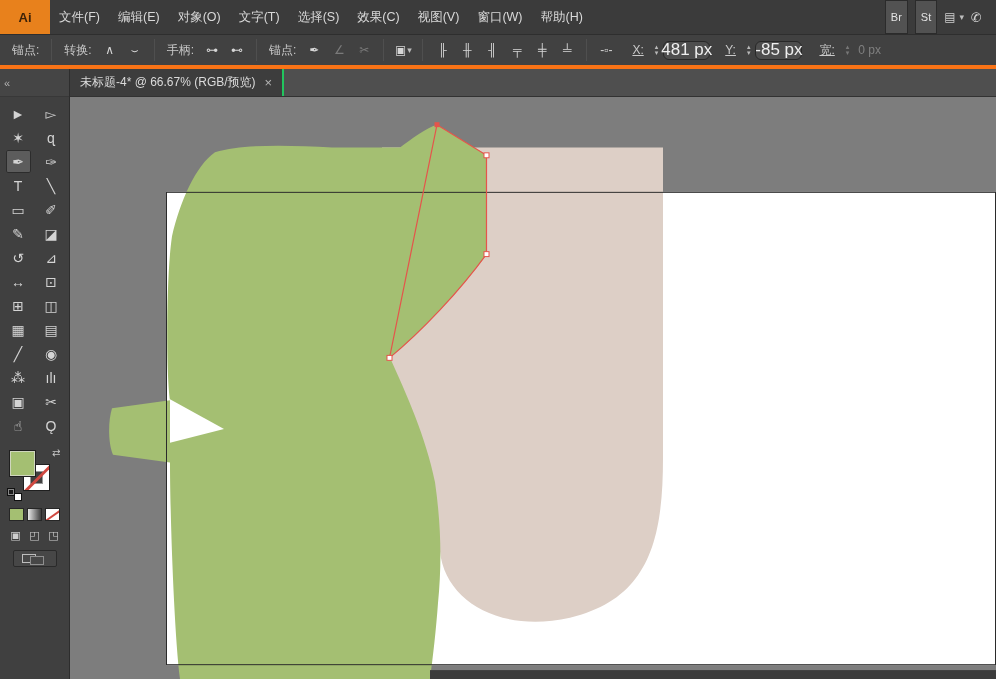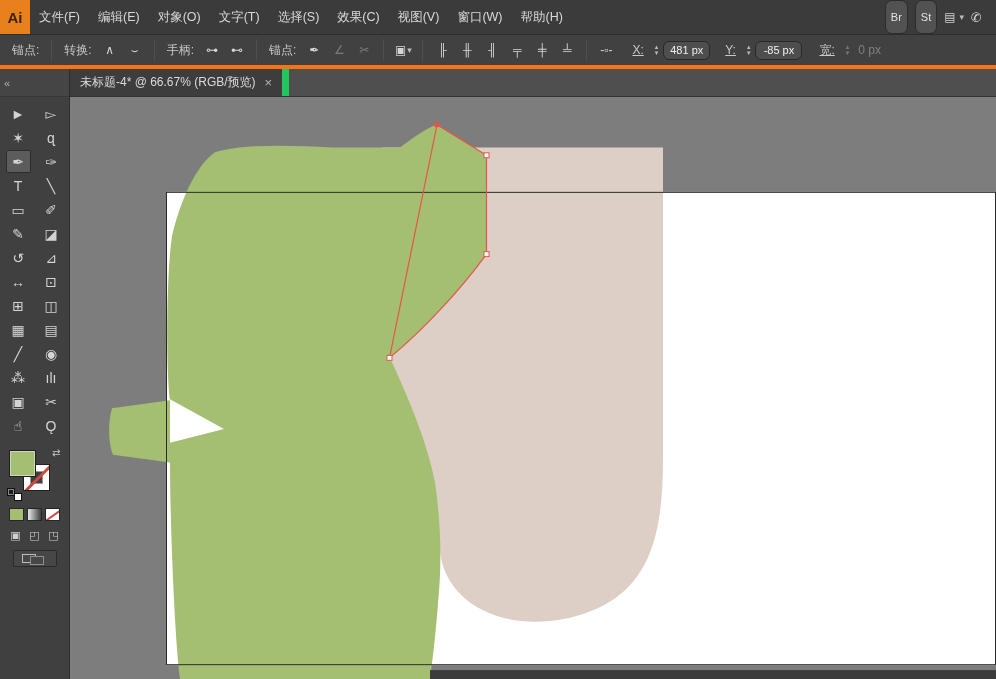--- a/index.html
+++ b/index.html
@@ -2,35 +2,35 @@
 <html><head>
 <meta charset="utf-8">
 <style>
   * { box-sizing: border-box; margin: 0; padding: 0; }
   html,body { width: 996px; height: 679px; overflow: hidden; }
   body { font-family: "Liberation Sans", "DejaVu Sans", sans-serif; background:#3b3b3b; cursor: default; }
   .app { width: 996px; height: 679px; display: flex; flex-direction: column; }
 
   
   .menubar { flex: 0 0 28px; background:#3b3b3b; display:flex; align-items:stretch; color:#d9d9d9; font-size:12.5px; border-bottom:1px solid #2e2e2e; }
-  .logo { width:30px; display:flex; align-items:center; justify-content:center; font-weight:bold; font-size:15px; color:#3d2208; }
+  .logo { width:50px; display:flex; align-items:center; justify-content:center; font-weight:bold; font-size:13px; color:#3d2208; }
   .menu-item { padding:0 9px; display:flex; align-items:center; }
   .mb-right { margin-left:auto; display:flex; align-items:center; gap:7px; padding-right:14px; }
-  .chip { background:#525252; border:1px solid #2b2b2b; border-radius:7px; font-size:11px; padding:10px 5px; color:#e3e3e3; }
+  .chip { background:#525252; border:1px solid #2b2b2b; border-radius:0; font-size:11px; padding:10px 5px; color:#e3e3e3; }
   .ws-btn { display:flex; align-items:center; gap:3px; color:#cfcfcf; font-size:12px; }
   .share-btn { color:#cfcfcf; font-size:13px; }
 
   
   .controlbar { flex:0 0 34px; background:#414141; border-bottom:4px solid #f97316; display:flex; align-items:center; color:#c9c9c9; font-size:12px; padding:0 8px; gap:3px; white-space:nowrap; }
   .cb-label { padding:0 4px; }
   .vsep { width:1px; height:22px; background:#303030; border-right:1px solid #4f4f4f; margin:0 5px; }
   .icon-btn { min-width:22px; height:20px; display:inline-flex; align-items:center; justify-content:center; color:#d6d6d6; font-size:12px; border-radius:2px; padding:0 2px; }
   .icon-btn.disabled { opacity:.38; }
   .stepper { display:inline-flex; flex-direction:column; line-height:6px; font-size:7px; color:#b9b9b9; margin:0 2px 0 4px; }
-  .field { background:#4e4e4e; border:1px solid #282828; border-radius:6px; color:#efefef; font-size:11px; width:47px; height:19px; display:inline-flex; align-items:center; justify-content:center; }
+  .field { background:#4e4e4e; border:1px solid #282828; border-radius:6px; color:#efefef; font-size:17px; width:47px; height:19px; display:inline-flex; align-items:center; justify-content:center; }
   .u { text-decoration: underline; }
   .dim { opacity:.45; }
   .chev { font-size:9px; color:#bdbdbd; margin-left:1px; }
 
   
   .workspace { flex:1; display:flex; min-height:0; }
 
   
   .toolbar-col { flex:0 0 70px; background:#404040; border-right:1px solid #2d2d2d; display:flex; flex-direction:column; }
   .collapse-row { height:28px; display:flex; align-items:center; padding-left:4px; color:#b3b3b3; font-size:11px; background:#454545; border-bottom:1px solid #383838; }
@@ -53,21 +53,21 @@
   .mode-btn.none { background:#fff; }
   .mode-btn.none .slash { position:absolute; left:-3px; top:5px; width:22px; height:2px; background:#cf4840; transform:rotate(-35deg); }
   .draw-btn { width:16px; height:14px; display:flex; align-items:center; justify-content:center; color:#cfcfcf; font-size:11px; }
   .screen-btn { width:44px; height:17px; margin:8px auto 0; border:1px solid #2a2a2a; border-radius:2px; position:relative; background:#474747; }
   .screen-btn .r1 { position:absolute; left:8px; top:3px; width:14px; height:9px; border:1px solid #bdbdbd; }
   .screen-btn .r2 { position:absolute; left:16px; top:5px; width:14px; height:9px; border:1px solid #8f8f8f; background:#474747; }
 
   
   .doc-area { flex:1; display:flex; flex-direction:column; min-width:0; }
   .tabbar { flex:0 0 28px; background:#4f4f4f; display:flex; align-items:stretch; border-bottom:1px solid #323232; }
-  .tab { background:#3d3d3d; color:#dadada; font-size:12px; display:flex; align-items:center; gap:9px; padding:0 10px; border-right:7px solid #22c55e; }
+  .tab { background:#3d3d3d; color:#dadada; font-size:12px; display:flex; align-items:center; gap:9px; padding:0 10px; border-right:2px solid #22c55e; }
   .tab-close { color:#b5b5b5; font-size:13px; line-height:1; }
   .canvas { flex:1; position:relative; min-height:0; }
   .canvas svg { display:block; width:100%; height:100%; }
 </style>
 </head>
 <body>
 
 <div class="app">
 
   <header class="menubar">

